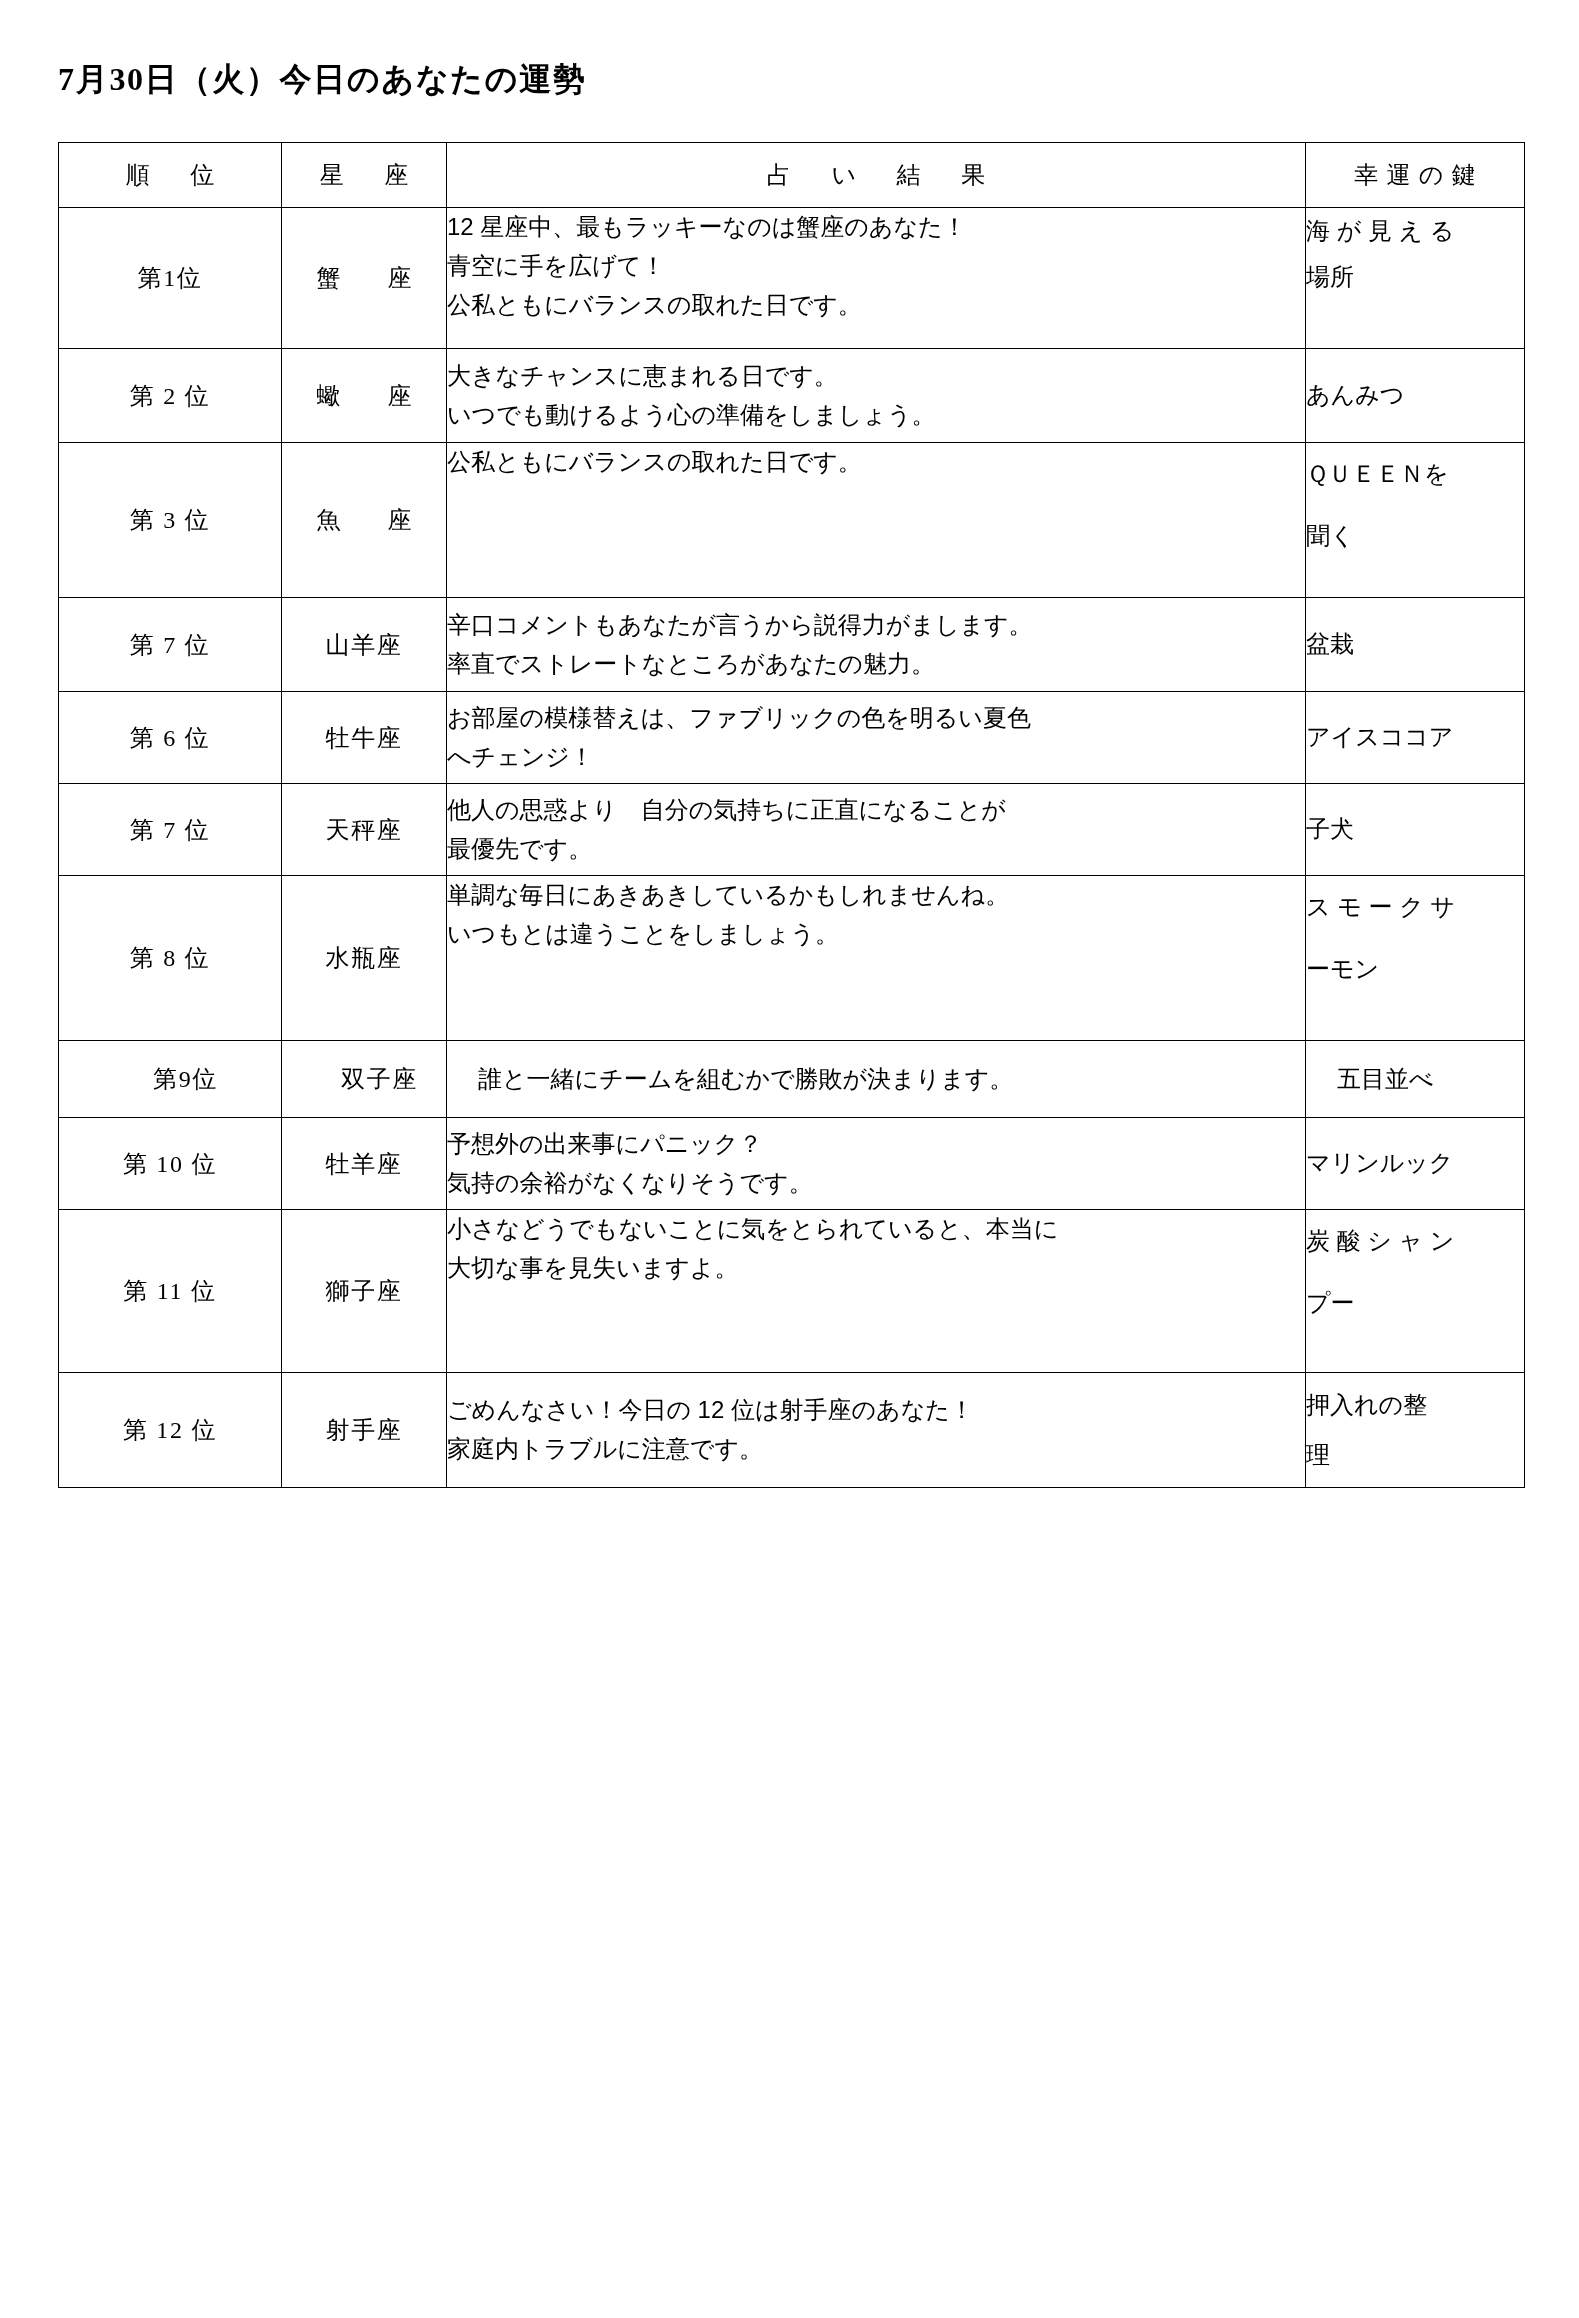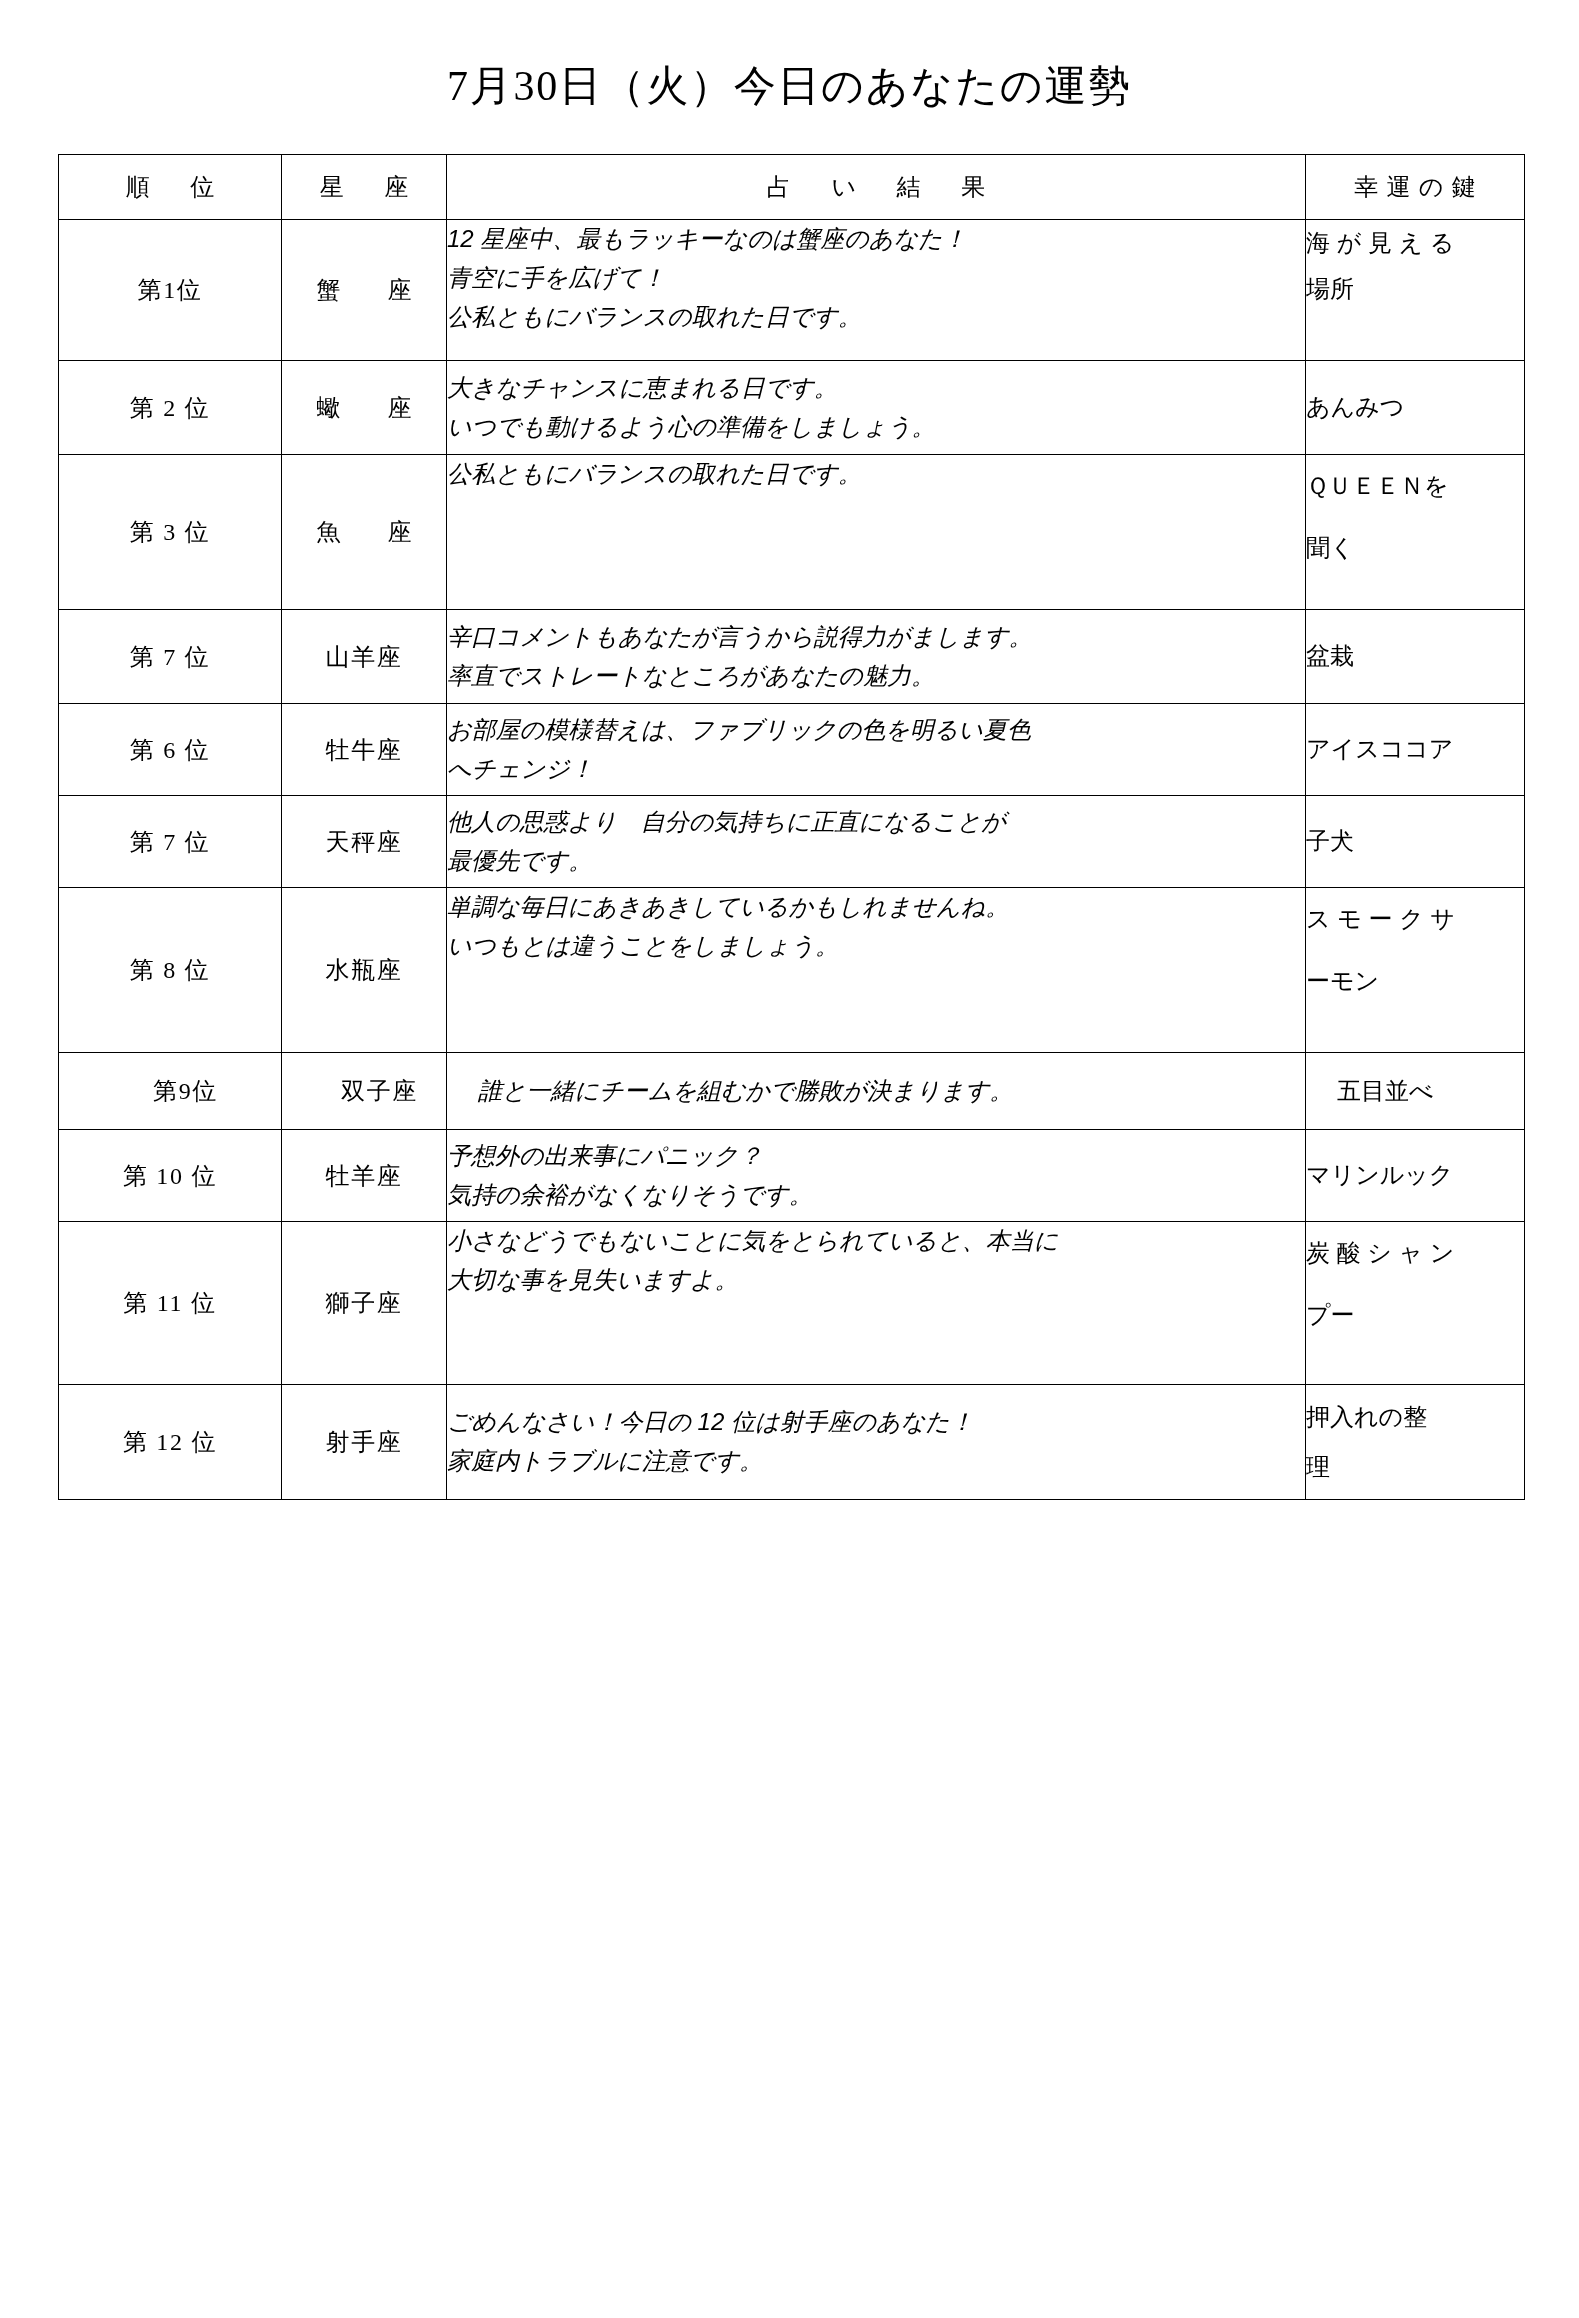--- a/index.html
+++ b/index.html
@@ -15,23 +15,23 @@
     overflow: hidden;
   }
   .page {
     width: 1579px;
     height: 2319px;
     box-sizing: border-box;
     padding: 33px 58px 0 58px;
     position: relative;
   }
   .doc-title {
-    text-align: center;
-    font-size: 42px;
-    font-weight: normal;
+    text-align: left;
+    font-size: 32px;
+    font-weight: bold;
     letter-spacing: 1.7px;
     margin: 25px 0 40px 0;
     font-family: "Liberation Serif", "DejaVu Serif", serif;
   }
   table.fortune {
     border-collapse: collapse;
     width: 1467px;
     margin: 4px auto;
     table-layout: fixed;
   }
@@ -64,21 +64,20 @@
   }
   td.sign .spaced {
     letter-spacing: 11.6px;
     padding-left: 11.6px;
   }
   td.result {
     padding: 11.6px 10px 11.6px 13.2px;
     font-size: 24px;
     line-height: 1.62;
     font-family: "Liberation Sans", "DejaVu Sans", sans-serif;
-    font-style: italic;
   }
   td.key {
     padding: 11.6px 8.3px 11.6px 11.6px;
     font-size: 24px;
     line-height: 2.1;
     font-family: "Liberation Sans", "DejaVu Sans", sans-serif;
   }
   td.result .line {
     display: block;
     white-space: nowrap;

